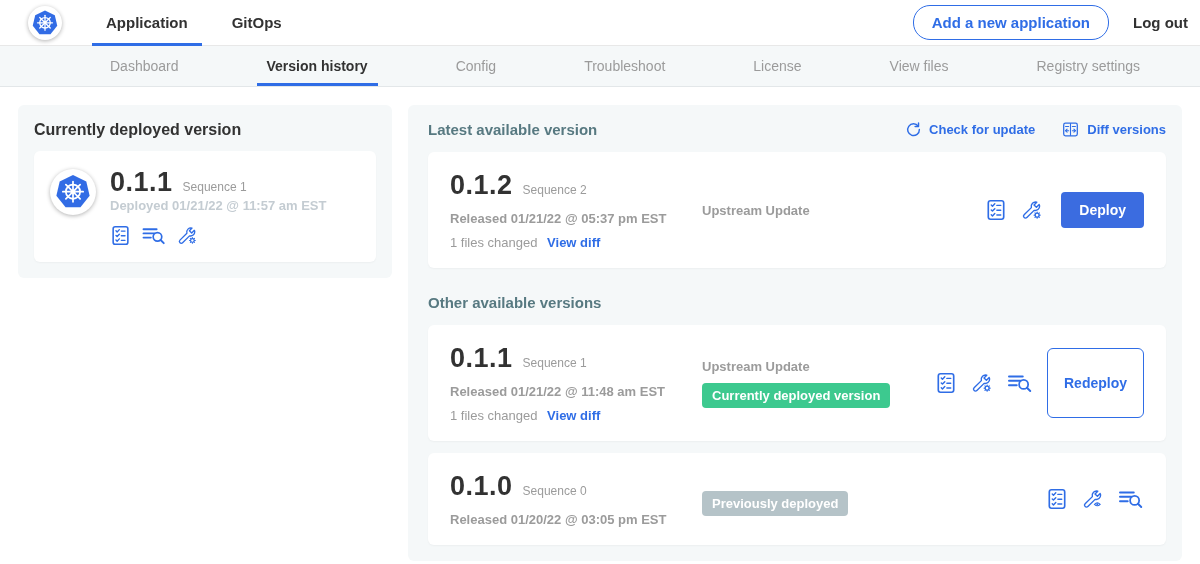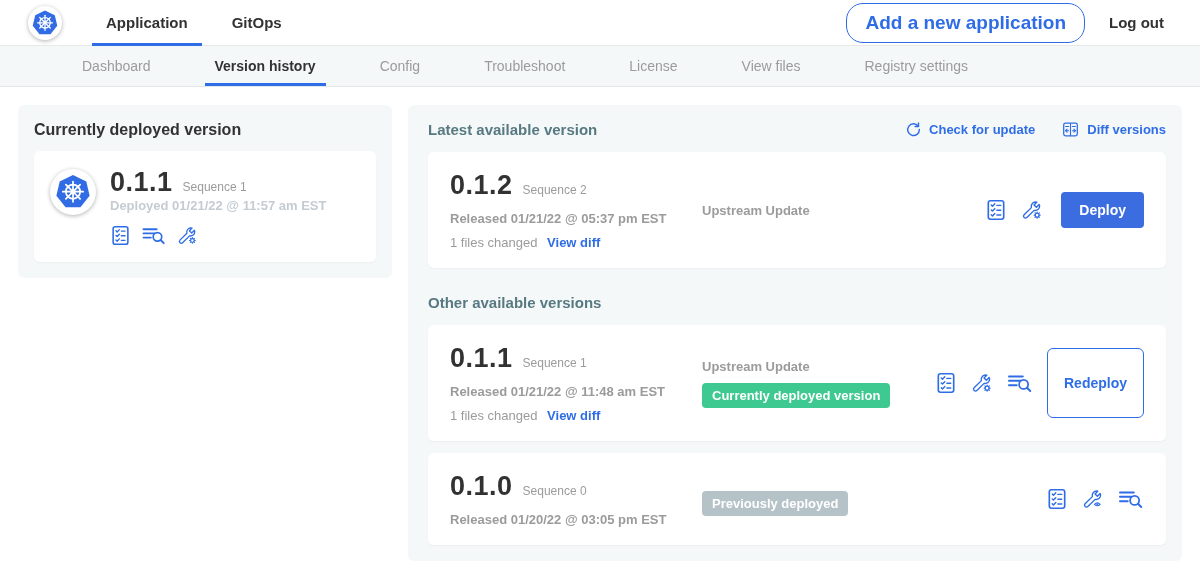--- a/index.html
+++ b/index.html
@@ -6,33 +6,33 @@
   html,body { width:1200px; height:564px; background:#fff; font-family:"Liberation Sans", sans-serif; }
   :root{
     --accent:#2f6de6; --button-blue:#3b6ce0; --success-green:#3dc98f; --badge-gray:#b5c3c8;
     --text-dark:#323232; --text-muted:#9b9b9b; --text-slate:#577981; --text-light:#c4ccd2;
     --panel-bg:#f5f8f9; --k8s-blue:#326ce5;
   }
   svg { display:block; }
   .icon { color:var(--accent); display:inline-flex; align-items:center; justify-content:center; }
 
   
-  .app-header { height:46px; display:flex; align-items:center; padding:0 36px 0 28px; border-bottom:1px solid #e8e8e8; background:#fff; }
+  .app-header { height:46px; display:flex; align-items:center; padding:0 12px 0 28px; border-bottom:1px solid #e8e8e8; background:#fff; }
   .logo-circle { width:34px; height:34px; border-radius:50%; background:#fff; box-shadow:0 1px 4px rgba(0,0,0,.3); display:flex; align-items:center; justify-content:center; }
   .logo-circle svg { width:28px; height:28px; }
   .app-tabs { display:flex; height:46px; margin-left:30px; }
   .app-tab { position:relative; display:flex; align-items:center; padding:0 14px; margin-right:16px; font-size:15px; font-weight:600; color:var(--text-dark); cursor:pointer; }
   .app-tab.active { font-weight:700; }
   .app-tab.active::after { content:""; position:absolute; left:0; right:0; bottom:0; height:3px; background:var(--accent); }
   .header-right { margin-left:auto; display:flex; align-items:center; gap:24px; }
-  .pill-btn { background:#fff; border:1px solid var(--accent); color:var(--accent); font-family:inherit; font-size:19px; font-weight:700; padding:8px 18px; border-radius:17px; cursor:pointer; }
+  .pill-btn { background:#fff; border:1px solid var(--accent); color:var(--accent); font-family:inherit; font-size:15px; font-weight:700; padding:8px 18px; border-radius:17px; cursor:pointer; }
   .logout { font-size:15px; font-weight:600; color:var(--text-dark); cursor:pointer; }
 
   
-  .subnav { height:41px; background:var(--panel-bg); border-bottom:1px solid #e3e7e9; display:flex; align-items:stretch; padding-left:76px; }
+  .subnav { height:41px; background:var(--panel-bg); border-bottom:1px solid #e3e7e9; display:flex; align-items:stretch; padding-left:104px;gap:24px; }
   .subnav-tab { position:relative; display:flex; align-items:center; padding:0 6px; margin-right:52px; font-size:14px; color:var(--text-muted); cursor:pointer; white-space:nowrap; }
   .subnav-tab.active { color:var(--text-dark); font-weight:700; }
   .subnav-tab.active::after { content:""; position:absolute; left:-4px; right:-4px; bottom:0; height:3px; background:var(--accent); }
 
   
   .main { display:flex; align-items:flex-start; gap:16px; padding:18px; }
 
   
   .deployed-panel { width:374px; background:var(--panel-bg); border-radius:6px; padding:16px; }
   .deployed-panel h2 { font-size:16px; font-weight:700; color:var(--text-dark); }

